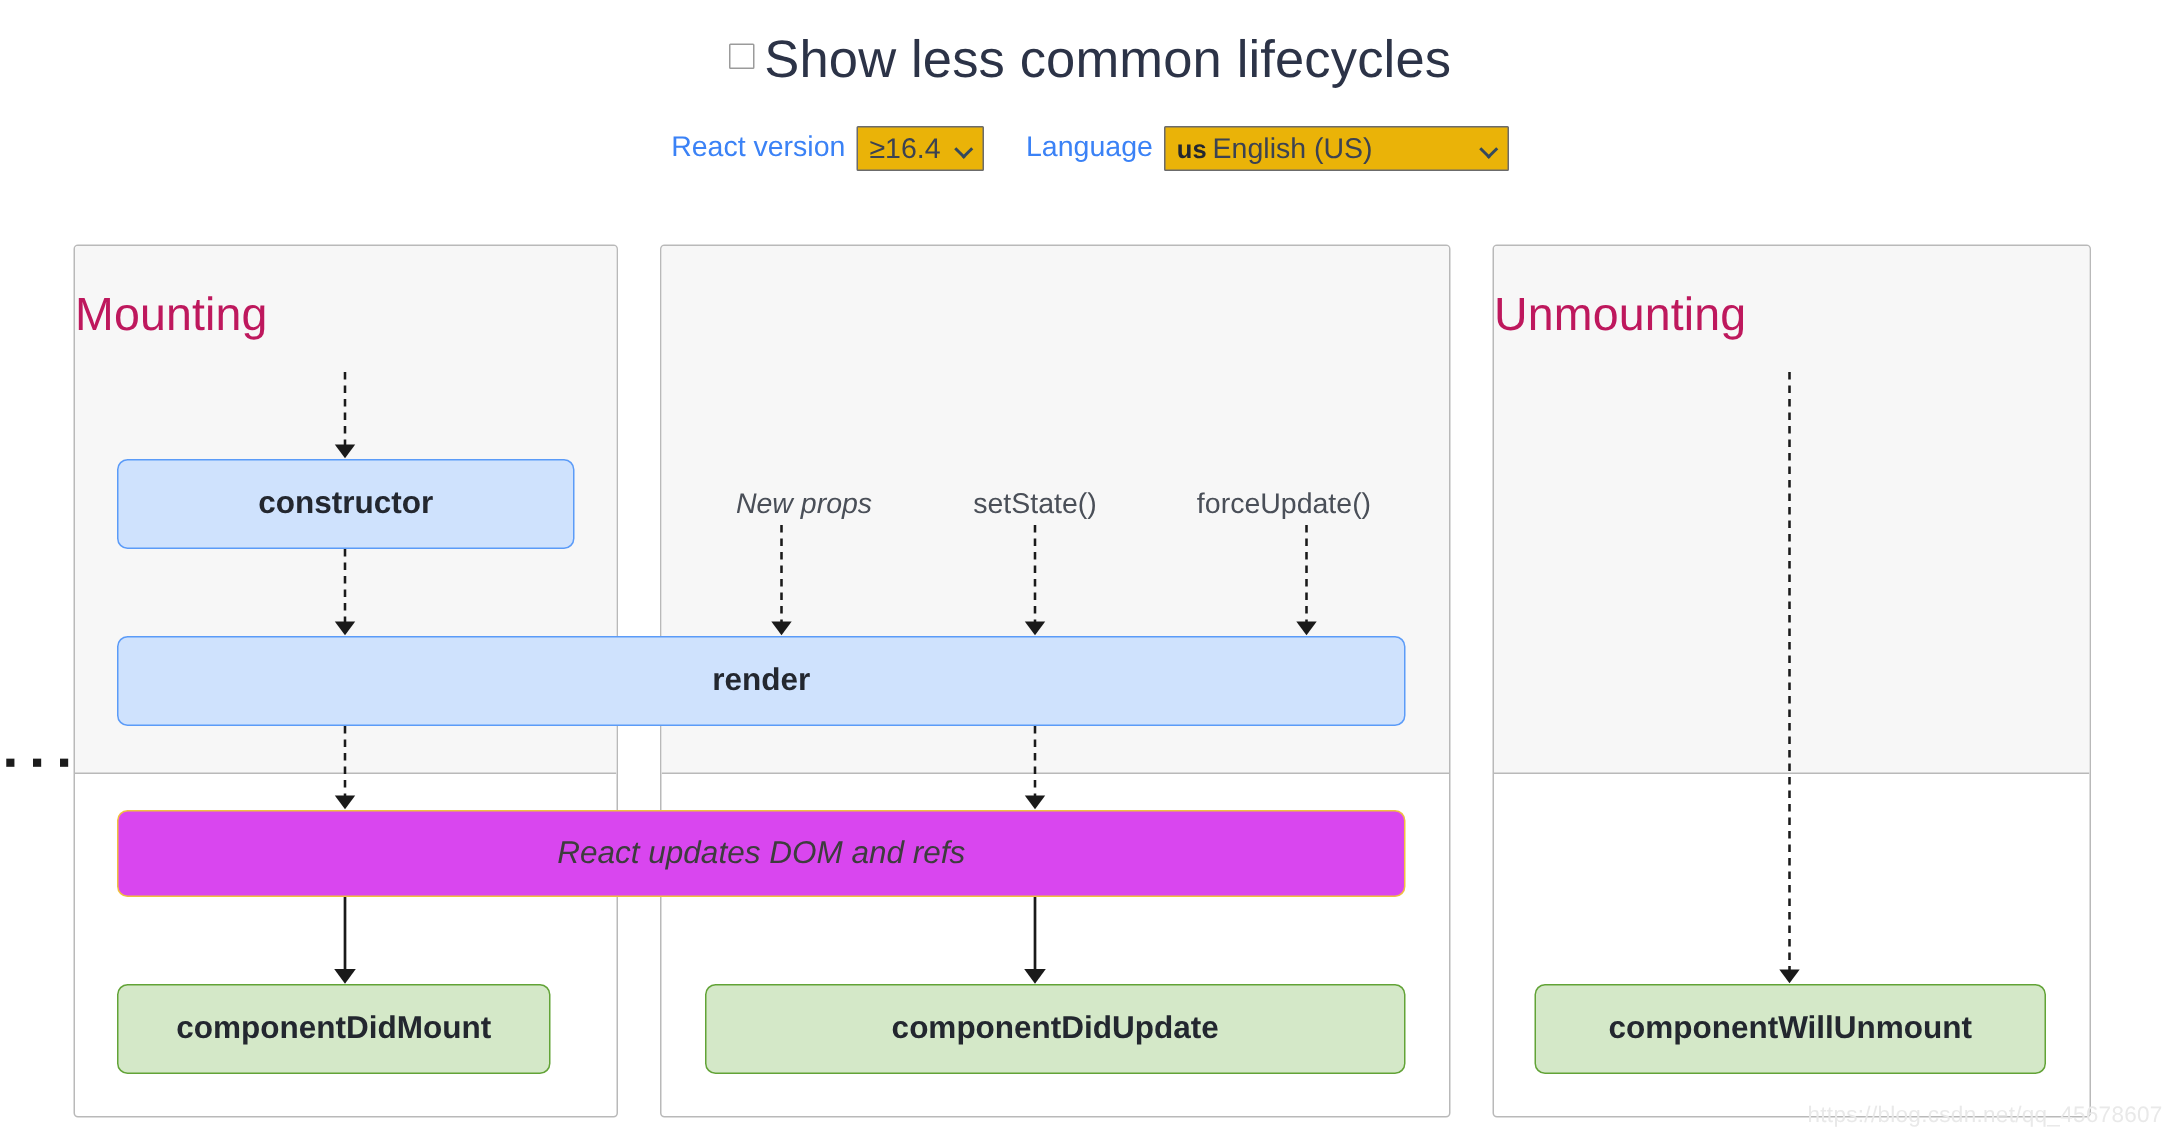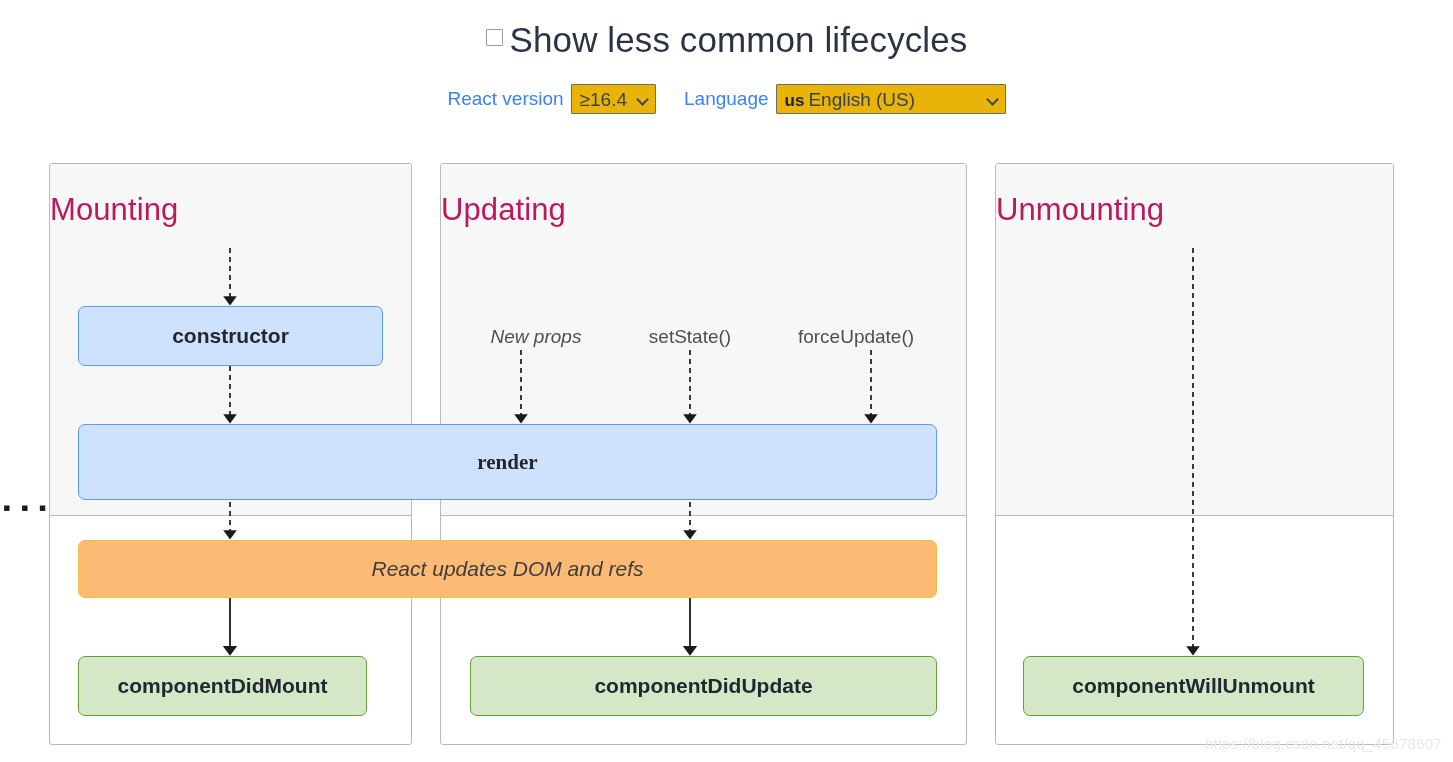--- a/index.html
+++ b/index.html
@@ -168,29 +168,29 @@
     color: #23272f;
     font-weight: 700;
   }
   .node-green {
     background: #d4e8c8;
     border: 1.6px solid #62a337;
     color: #23272f;
     font-weight: 700;
   }
   .node-yellow {
-    background: #fdba74;
+    background: #d946ef;
     border: 1.6px solid #f0c040;
     color: #3d3d3d;
     font-style: italic;
     font-weight: 400;
   }
 
   #node-constructor        { left: 78px;  top: 306px; width: 305px; height: 60px; }
-  #node-render             { left: 78px;  top: 424px; width: 859px; height: 76px; font-family: Liberation Serif, serif; }
+  #node-render             { left: 78px;  top: 424px; width: 859px; height: 60px; }
   #node-react-updates      { left: 78px;  top: 540px; width: 859px; height: 58px; }
   #node-did-mount          { left: 78px;  top: 656px; width: 289px; height: 60px; }
   #node-did-update         { left: 470px; top: 656px; width: 467px; height: 60px; }
   #node-will-unmount       { left: 1023px;top: 656px; width: 341px; height: 60px; }
 
   
   .trigger-label {
     position: absolute;
     font-size: 19px;
     font-weight: 300;
@@ -242,21 +242,20 @@
 
 <div id="diagram">
 
   <div class="phase-panel" id="panel-mounting">
     <div class="panel-top-shade"></div>
     <div class="panel-title">Mounting</div>
   </div>
 
   <div class="phase-panel" id="panel-updating">
     <div class="panel-top-shade"></div>
-    <div class="panel-title">Updating</div>
   </div>
 
   <div class="phase-panel" id="panel-unmounting">
     <div class="panel-top-shade"></div>
     <div class="panel-title">Unmounting</div>
   </div>
 
   <div id="ellipsis-marker">▪ ▪ ▪</div>
 
   <svg id="arrows" viewBox="0 0 1453 762" xmlns="http://www.w3.org/2000/svg">

